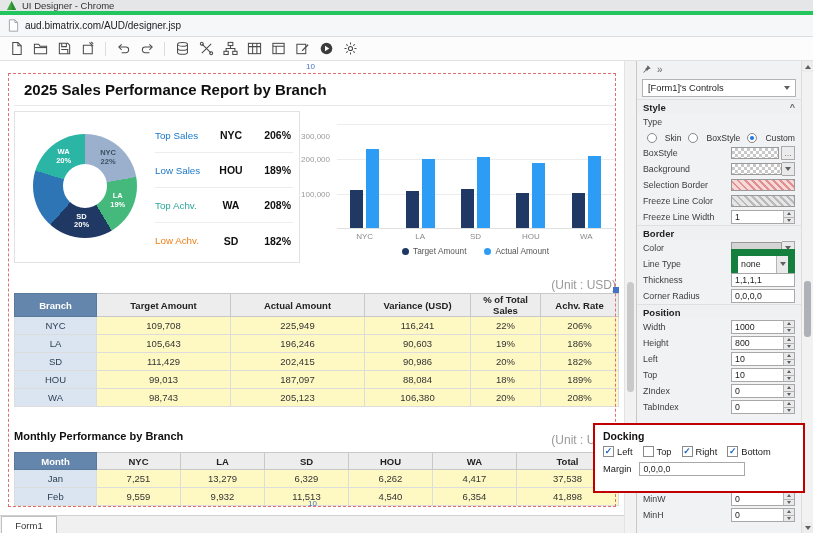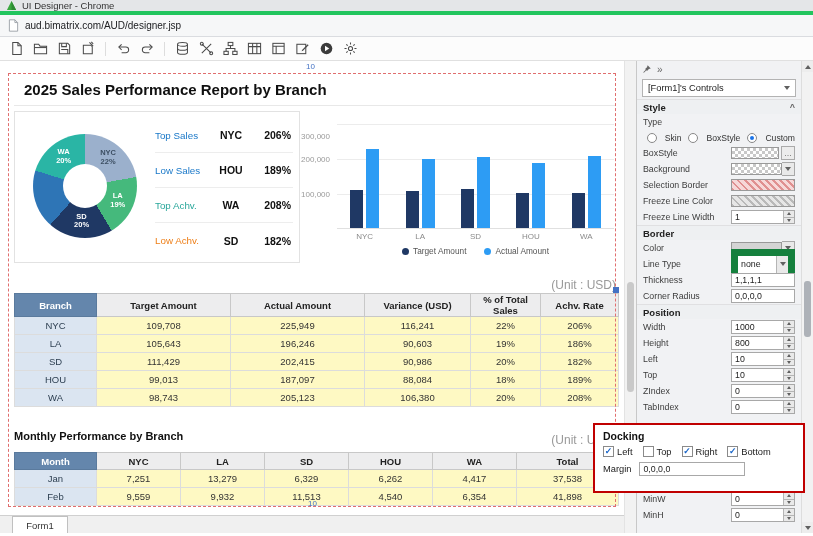--- a/index.html
+++ b/index.html
@@ -53,21 +53,21 @@
 .lg-dot{width:7px;height:7px;border-radius:50%}
 
 .unit-label{position:absolute;left:14px;width:602px;text-align:right;font-size:12px;color:#999}
 .rpt-table{position:absolute;left:14px;width:604px;border-collapse:collapse;table-layout:fixed;font-size:9.5px}
 .rpt-table th{height:17px;background:#ededee;border:1px solid #c8c8c8;font-weight:bold;color:#222;text-align:center}
 .rpt-table th.key{background:var(--hdr-blue);color:#fff;border-color:#5a7a9d}
 .rpt-table td{height:18px;background:#fef9c3;border:1px solid #dcdcdc;text-align:center;color:#333}
 .rpt-table td.key{background:var(--key-cell);color:#2c3e50}
 .monthly-title{position:absolute;left:14px;top:369px;font-size:11px;font-weight:bold;color:#101010}
 .form-tabbar{position:absolute;left:0;bottom:0;width:100%;height:18px;background:#f0f0f0;border-top:1px solid #d0d0d0;display:flex;align-items:flex-end;z-index:14}
-.form-tab{width:56px;height:17px;background:#fff;border:1px solid #c0c0c0;border-bottom:none;margin-left:12px;font-size:9.5px;color:#333;display:flex;align-items:center;justify-content:center}
+.form-tab{width:56px;height:17px;background:#fff;border:1px solid #c0c0c0;border-bottom:none;margin-left:1px;font-size:9.5px;color:#333;display:flex;align-items:center;justify-content:center}
 
 .right-panel{width:165px;height:472px;background:#f1f2f4;border-left:1px solid #c8c8c8;overflow:hidden}
 .panel-top{height:16px;display:flex;align-items:center;gap:5px;padding:0 5px;color:#555}
 .panel-top svg{width:10px;height:10px;display:block}
 .chev{font-size:10px;color:#666}
 .controls-select{margin:2px 5px;height:18px;background:#fff;border:1px solid #b3b3b3;display:flex;align-items:center;justify-content:space-between;padding:0 5px;font-size:9.3px;color:#222}
 .sec-hdr{height:15px;display:flex;align-items:center;justify-content:space-between;padding:0 6px;font-weight:bold;font-size:9.5px;color:#222;border-top:1px solid #e0e0e2;background:#eef0f2}
 .sec-chev{font-weight:bold;color:#666;font-size:9px}
 .prow{height:16px;display:flex;align-items:center;padding:0 6px}
 .prow .lab{flex:1;font-size:8.8px;color:#3c3c3c;white-space:nowrap}

